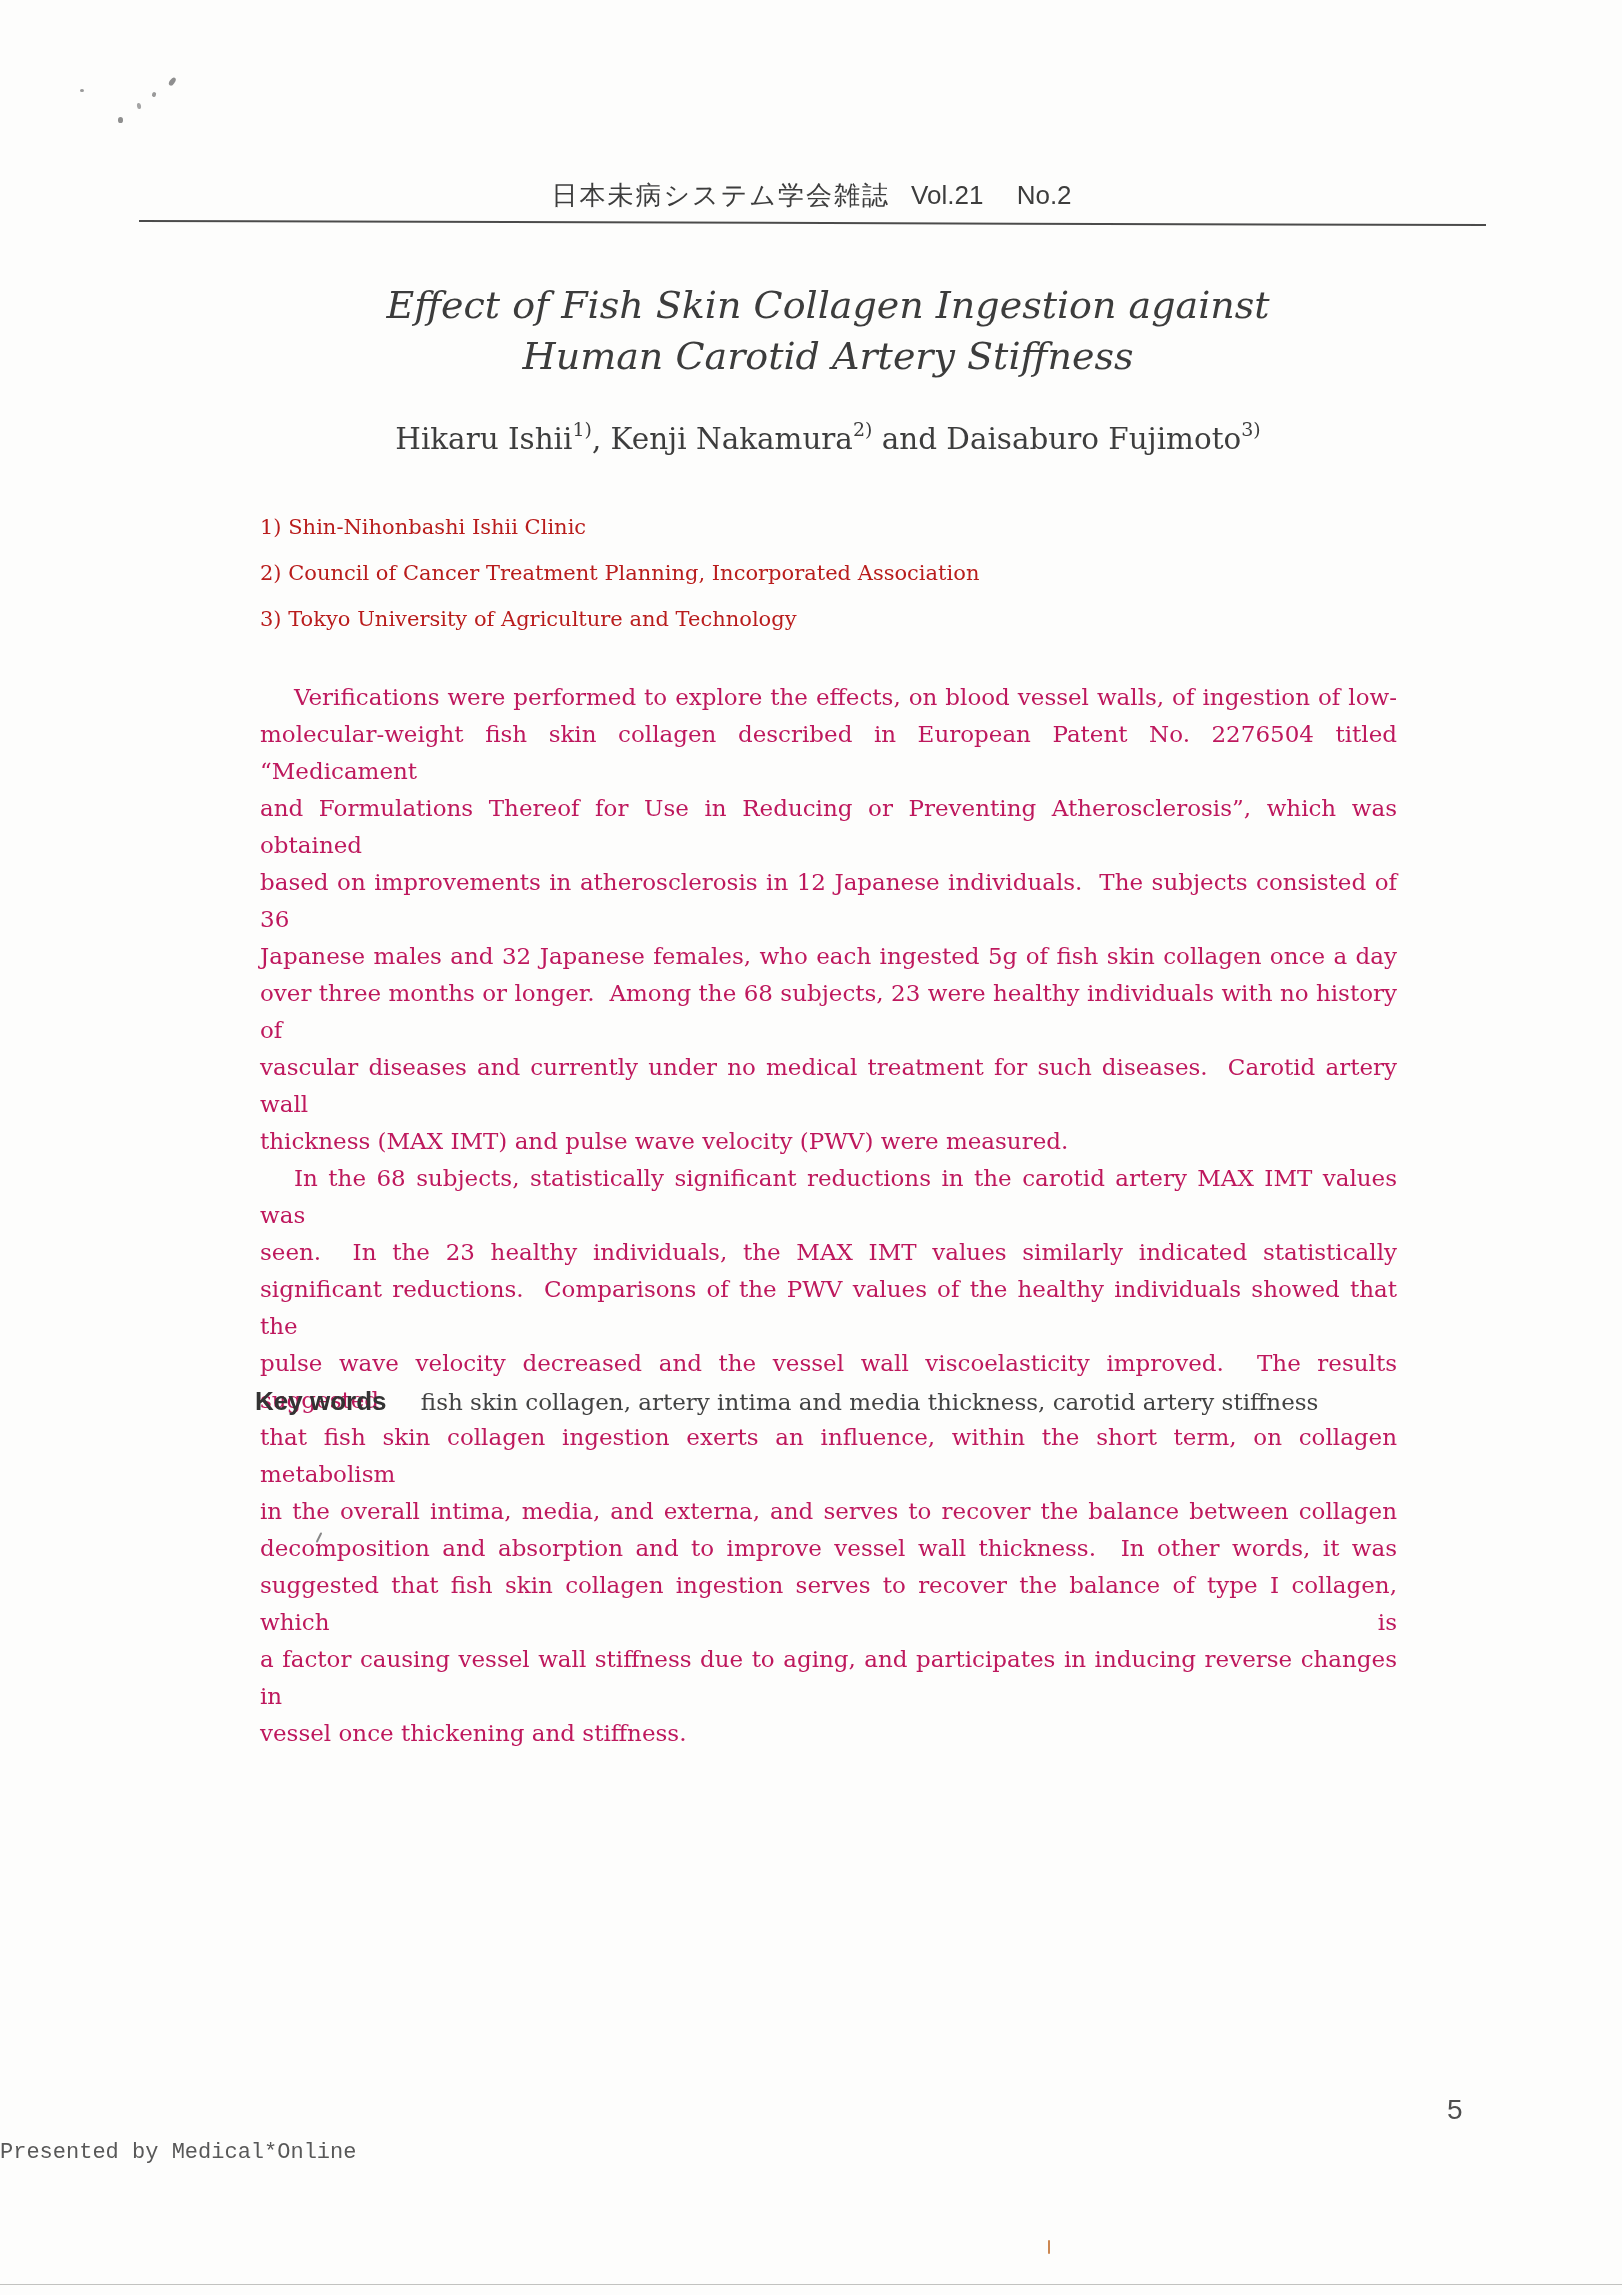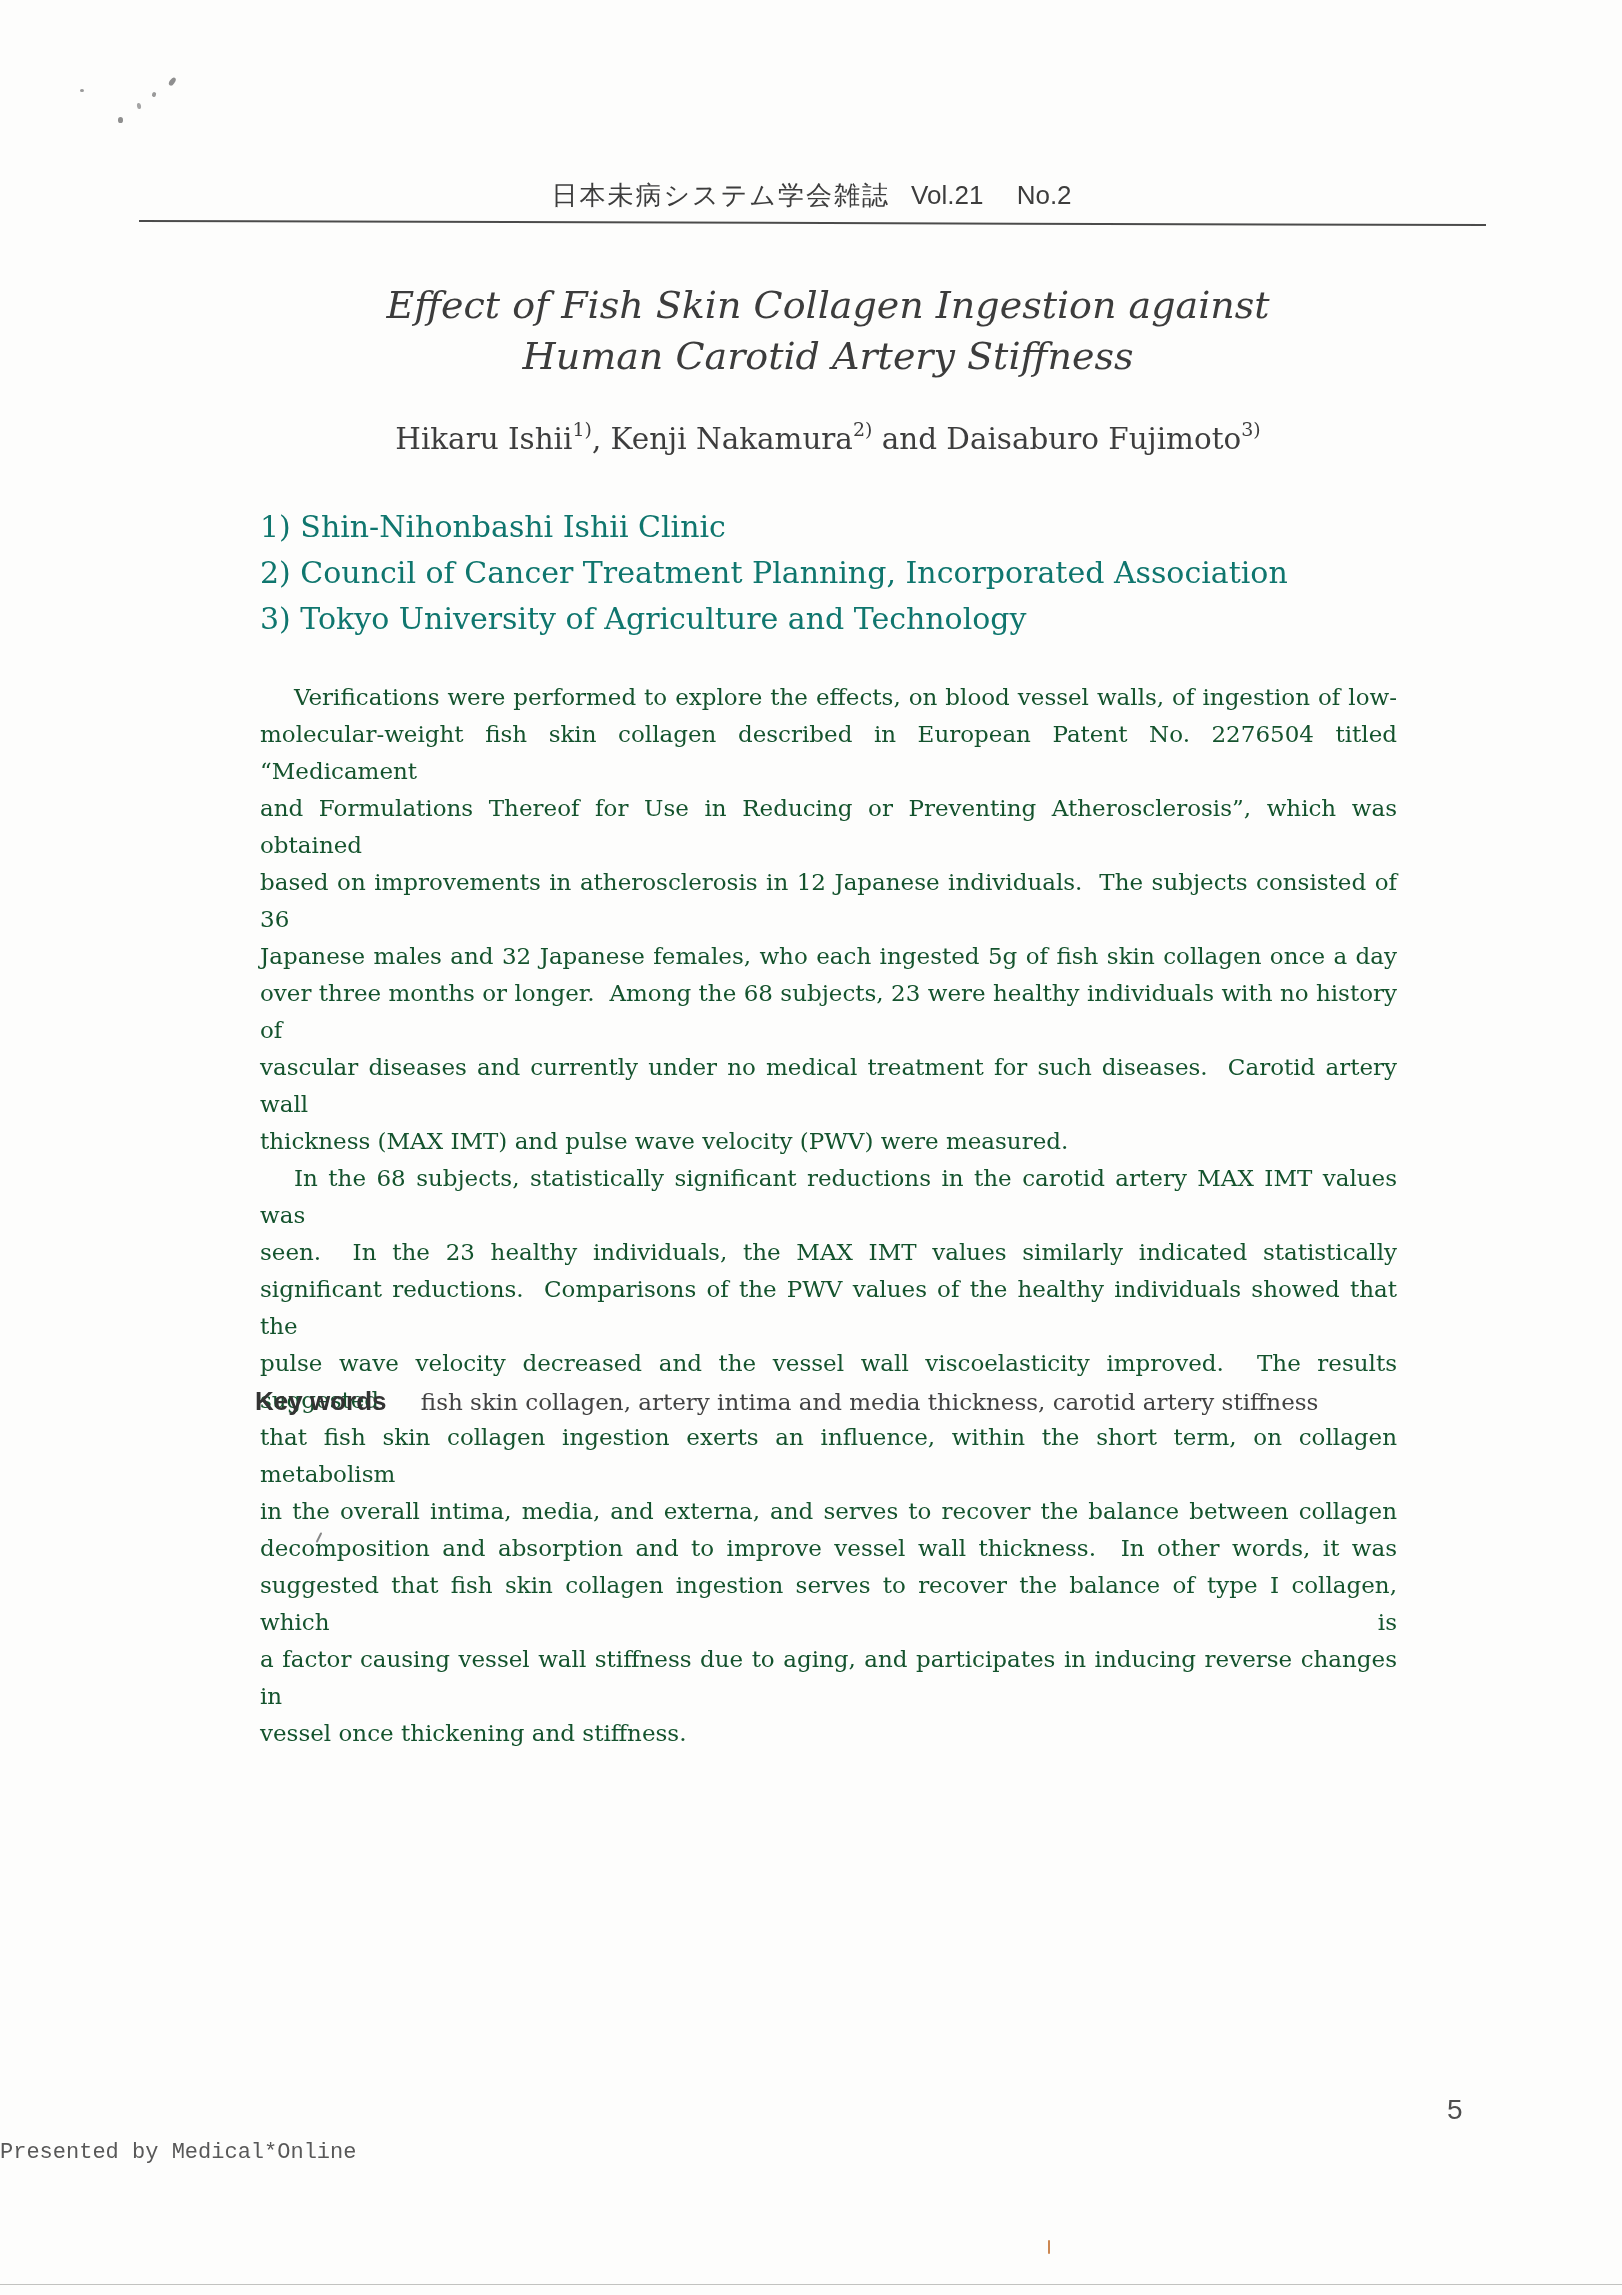--- a/index.html
+++ b/index.html
@@ -40,26 +40,26 @@
   .authors {
     position:absolute; top:422px; left:226px; width:1204px;
     text-align:center; font-size:29.4px; color:#3d3d3d;
   }
   .authors sup {
     font-size:19px; position:relative; top:-2.6px; line-height:0;
   }
   
   .affiliations {
     position:absolute; top:504px; left:260px; width:1178px;
-    font-size:30px; line-height:46px; color:#0f766e;
+    font-size:21px; line-height:46px; color:#b91c1c;
   }
   
   .abstract {
     position:absolute; top:679px; left:260px; width:1137px;
-    font-size:23px; color:#14532d;
+    font-size:23px; color:#be185d;
   }
   .abstract .line {
     line-height:37px;
     white-space:pre-wrap;
     text-align:justify; text-align-last:justify;
   }
   .abstract .line.indent { text-indent:34px; }
   .abstract .line.last { text-align:left; text-align-last:left; }
   
   .keywords { position:absolute; top:1386px; left:255px; width:1152px; }

